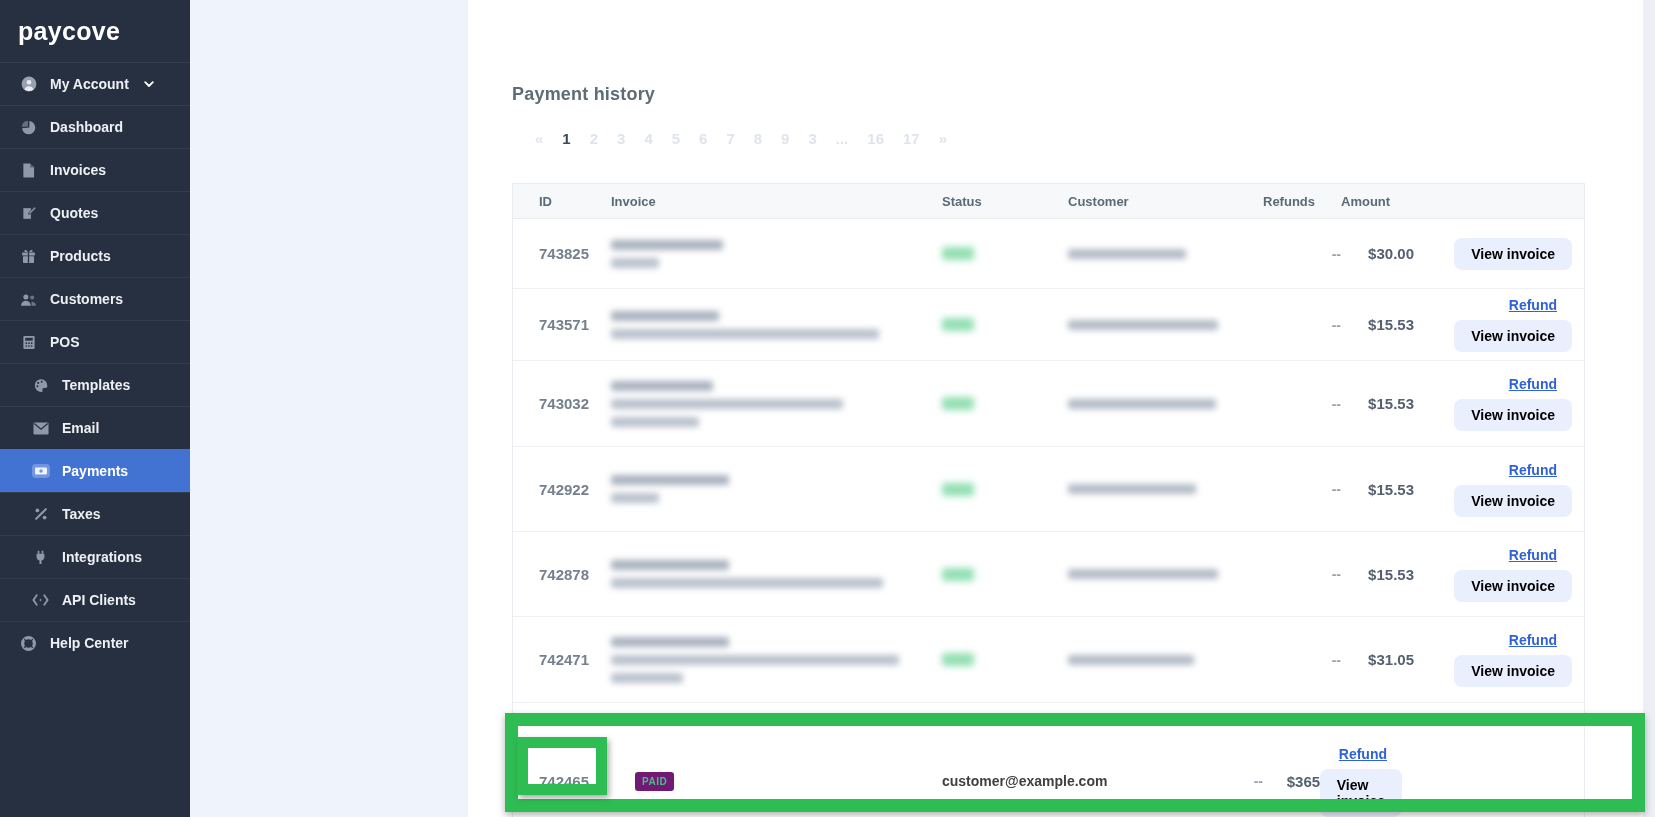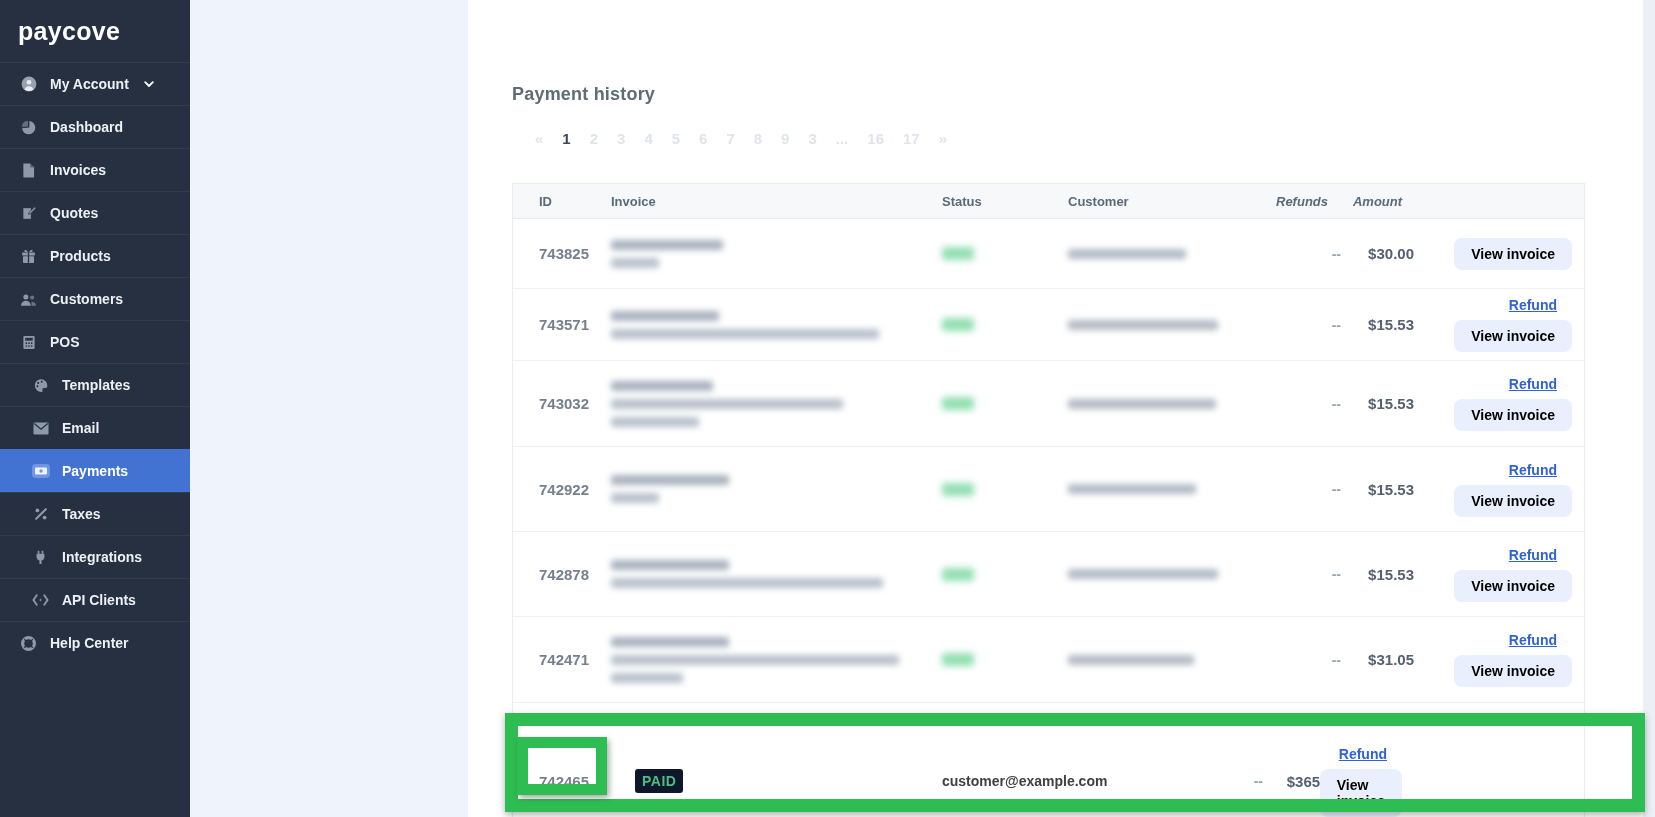--- a/index.html
+++ b/index.html
@@ -37,33 +37,33 @@
   .page { cursor:pointer; }
   .page.current { color:#3c4756; }
 
   
   .table { width:1073px; margin-top:36px; border:1px solid #e9ecf1; border-bottom:none; }
   .thead, .trow { display:grid; grid-template-columns:98px 331px 126px 195px 78px 73px 1fr;
                   align-items:center; }
   .thead { height:35px; background:#f7f8fa; border-bottom:1px solid #e9ecf1;
            color:#5b6a79; font-size:13px; font-weight:bold; }
   .th-id, .td-id { padding-left:26px; }
-  .th-refunds, .th-amount { text-align:center;font-style:italic; }
+  .th-refunds, .th-amount { text-align:left; }
   .trow { border-bottom:1px solid #eef0f4; background:#fff; }
   .trow.last { padding-top:30px; border-bottom:none; }
   .td-id { font-size:15px; font-weight:bold; color:#75808f; }
   .inv-lines { display:flex; flex-direction:column; justify-content:center; }
   .blurbar { height:10px; border-radius:2px; background:#a9b2bf; filter:blur(3px);
              margin:4px 0; }
   .blurbar.alt { background:#b9c1cc; }
   .inv-text { font-size:14px; font-weight:bold; color:#6a7685; line-height:25px; }
   .badge-blur { width:32px; height:13px; background:#92dfb3; filter:blur(3.5px);
                 border-radius:2px; }
-  .badge-paid { display:inline-block; margin-left:24px; font-size:14px; font-weight:bold;
-                letter-spacing:.5px; color:#4fbd83; background:#0f172a;
+  .badge-paid { display:inline-block; margin-left:24px; font-size:10px; font-weight:bold;
+                letter-spacing:.5px; color:#4fbd83; background:#701a75;
                 padding:4px 7px; border-radius:3px; }
   .cust-blur { height:10px; border-radius:2px; background:#b3bbc6; filter:blur(3px); }
   .cust-text { font-size:14px; font-weight:bold; color:#404040; }
   .td-refunds { text-align:right; font-size:14px; font-weight:bold; color:#98a1ad; }
   .td-amount { text-align:right; font-size:15px; font-weight:bold; color:#556070; }
   .td-actions { display:flex; flex-direction:column; align-items:flex-end;
                 padding-right:12px; gap:7px; }
   .refund-link { font-size:14px; font-weight:bold; color:#2f62d8; margin-right:15px;
                  cursor:pointer;text-decoration:underline; }
   .view-btn { font-size:14px; font-weight:bold; color:#000000; background:#e9effc;

